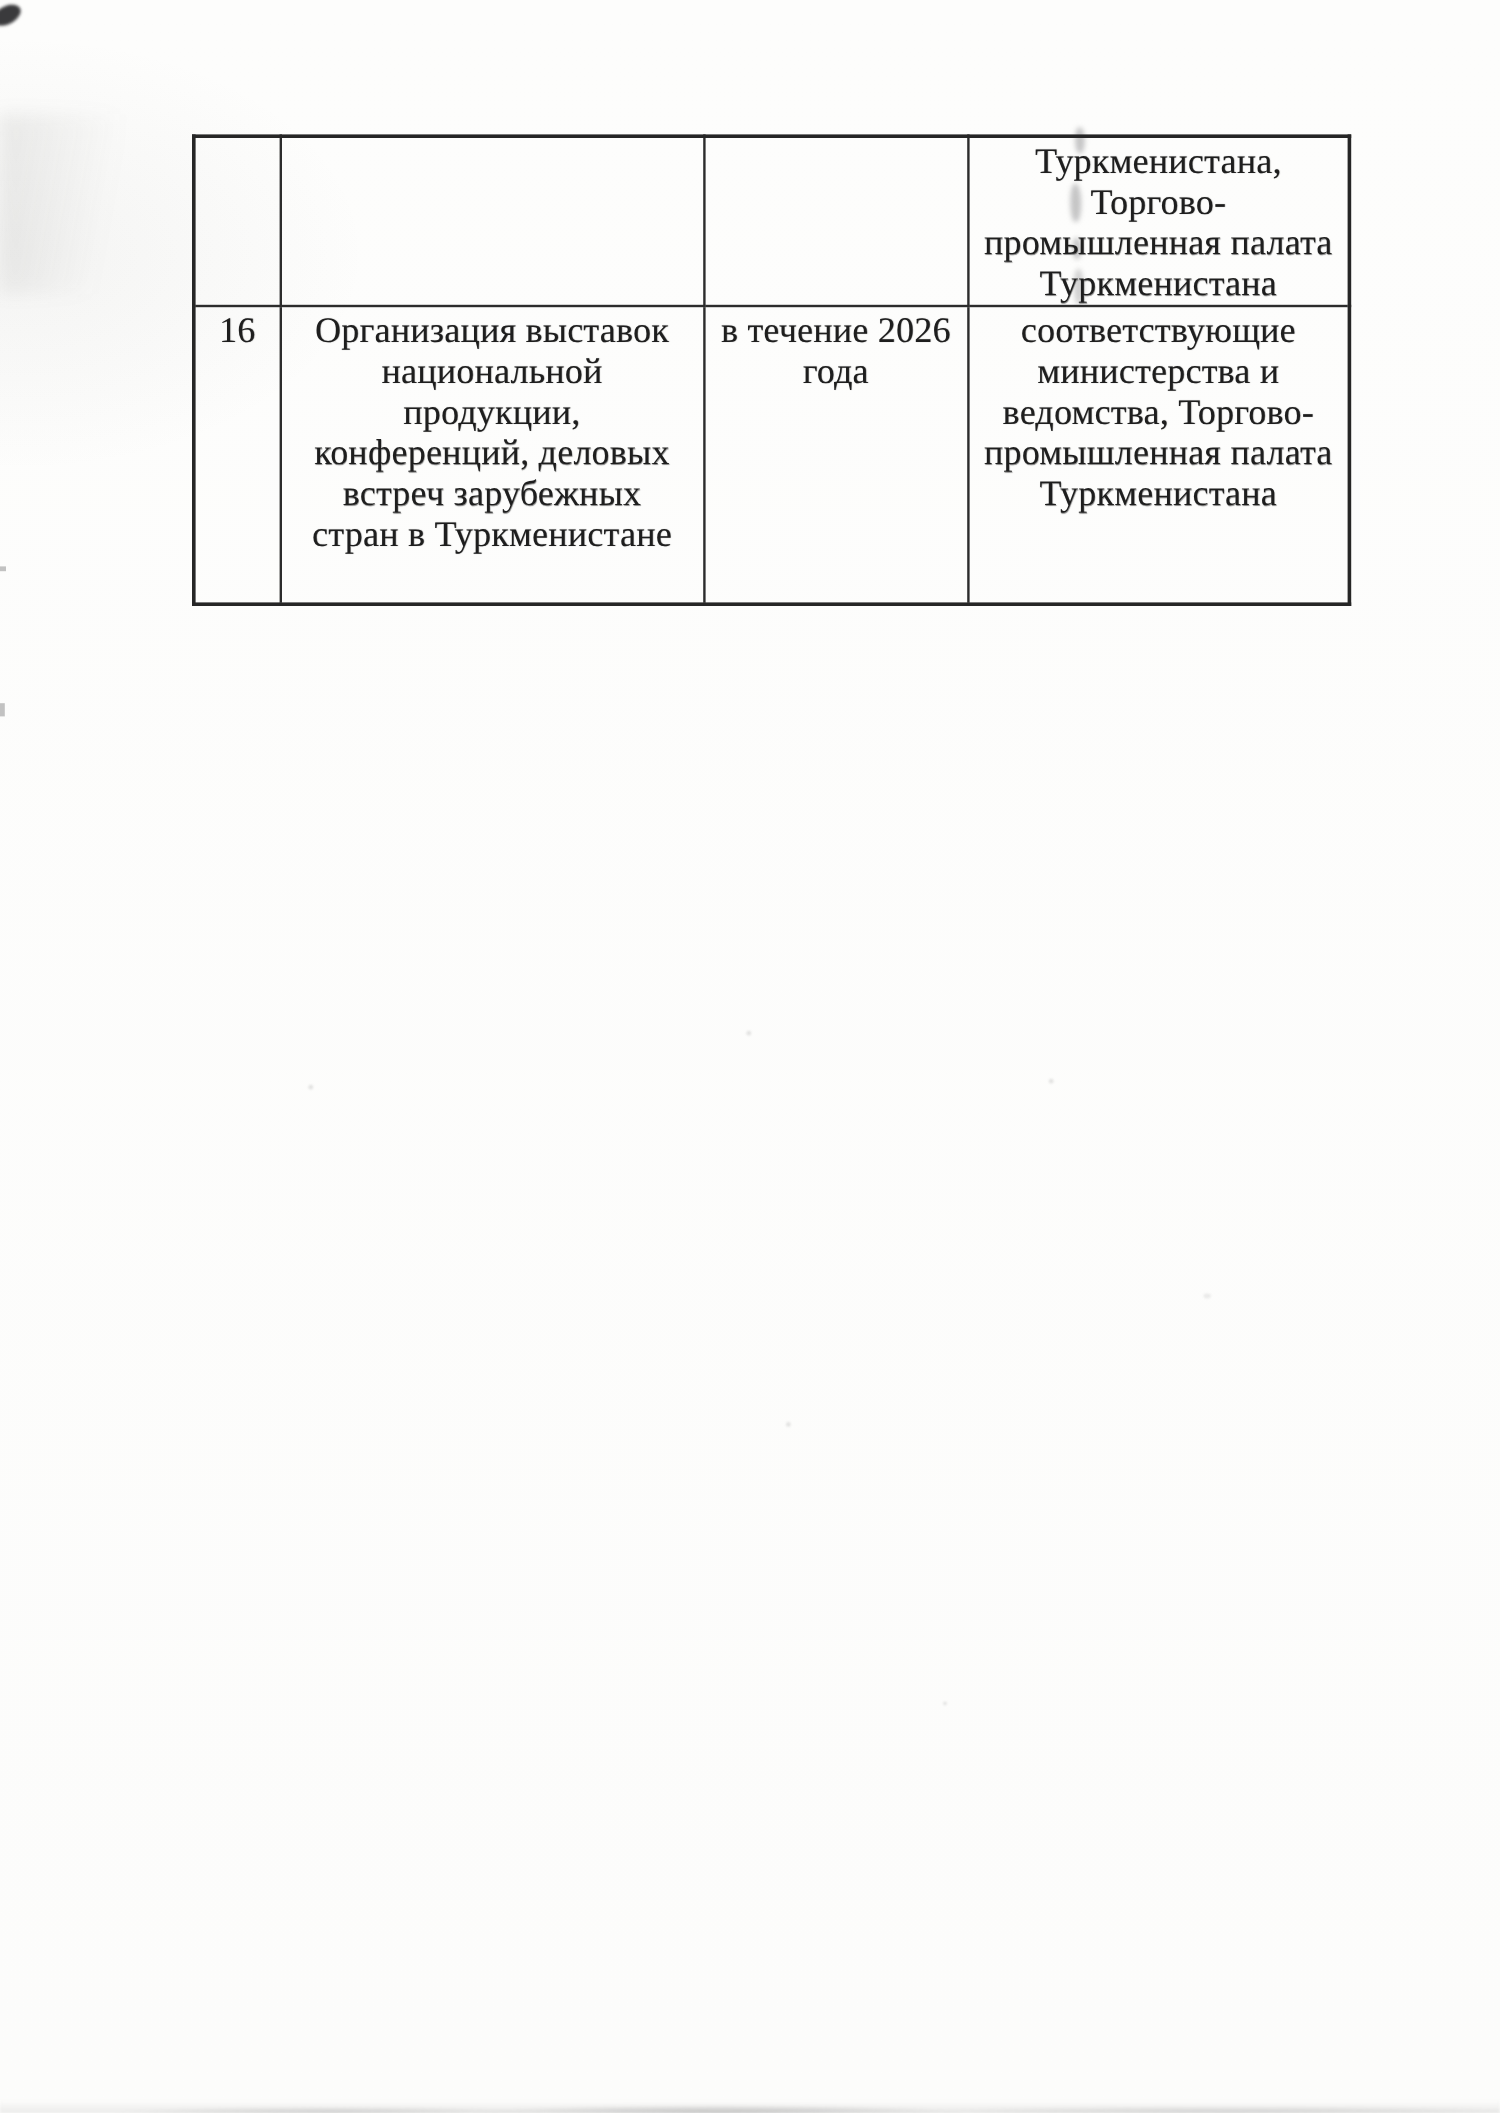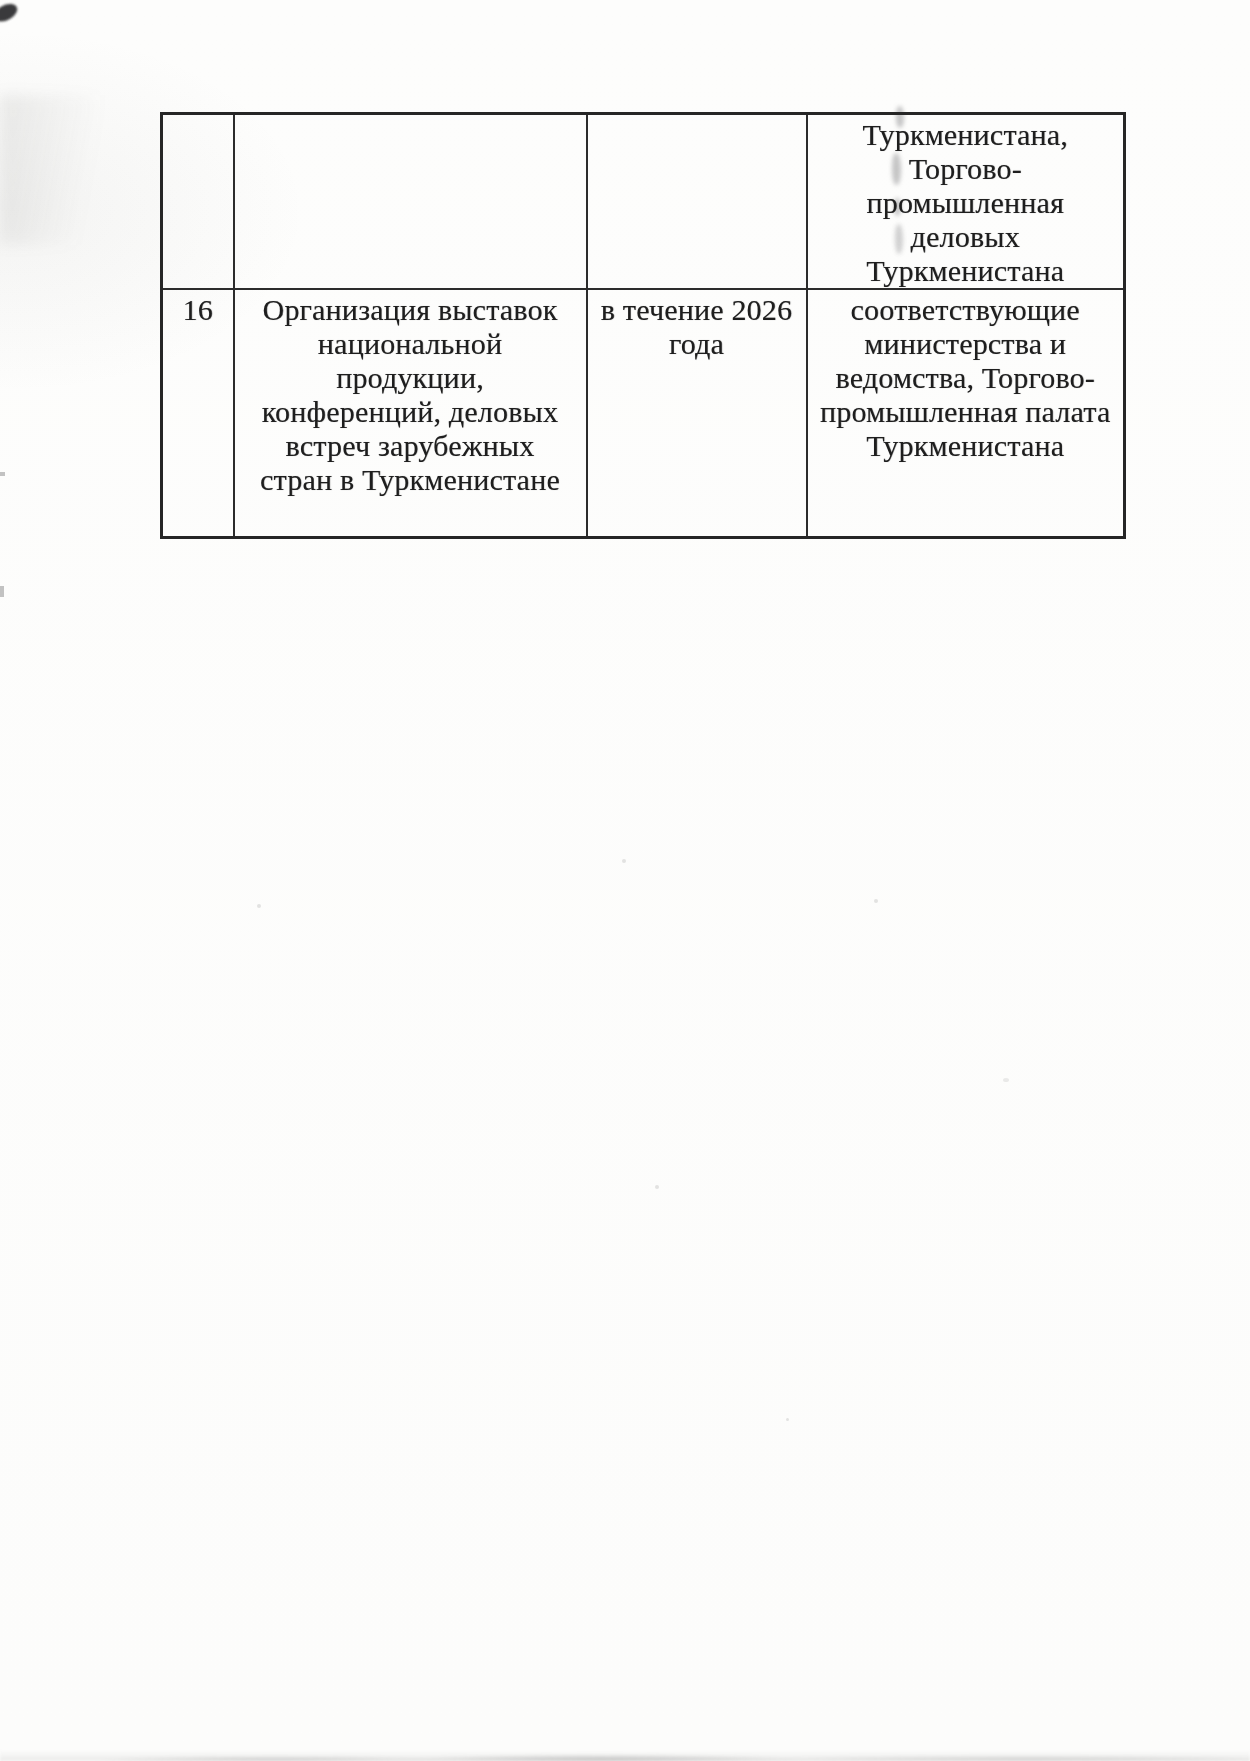--- a/index.html
+++ b/index.html
@@ -137,21 +137,21 @@
       <col class="c-time">
       <col class="c-resp">
     </colgroup>
     <tbody>
         <tr class="row-cont">
       <td></td>
       <td></td>
       <td></td>
       <td>Туркменистана,
 Торгово-
-промышленная деловых
+промышленная палата
 Туркменистана</td>
     </tr>
     <tr class="row-16">
       <td>16</td>
       <td>Организация выставок
 национальной
 продукции,
 конференций, деловых
 встреч зарубежных
 стран в Туркменистане</td>

